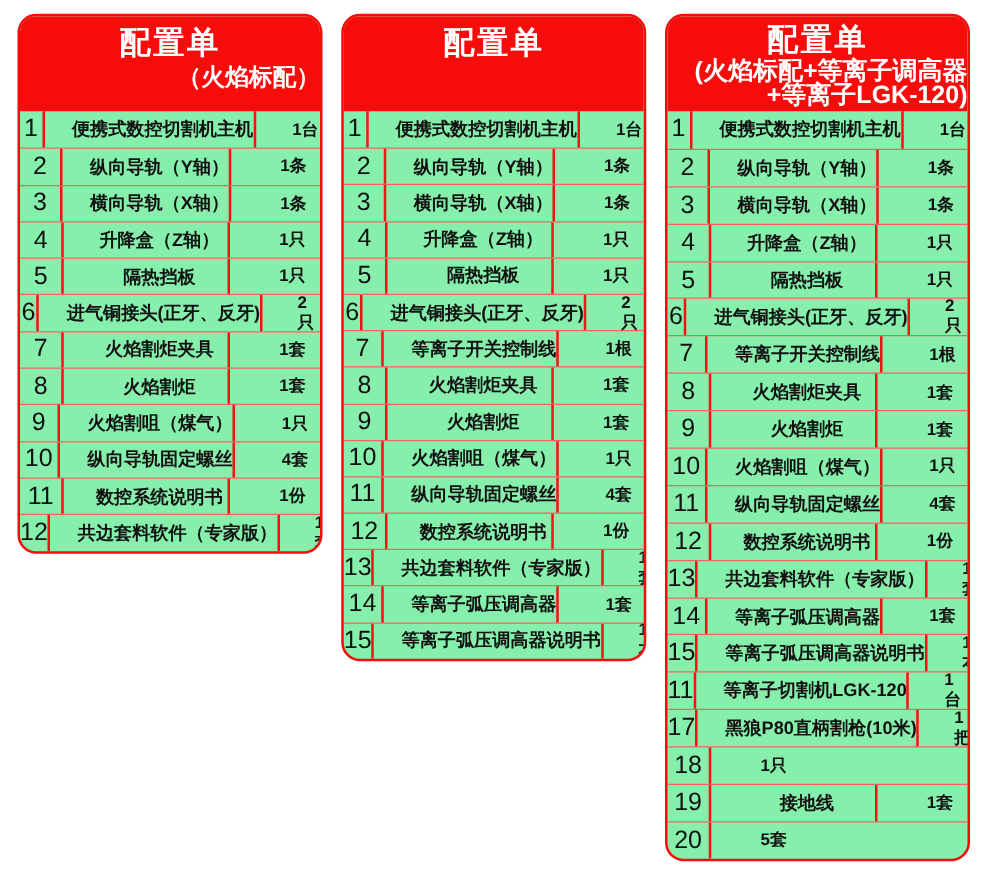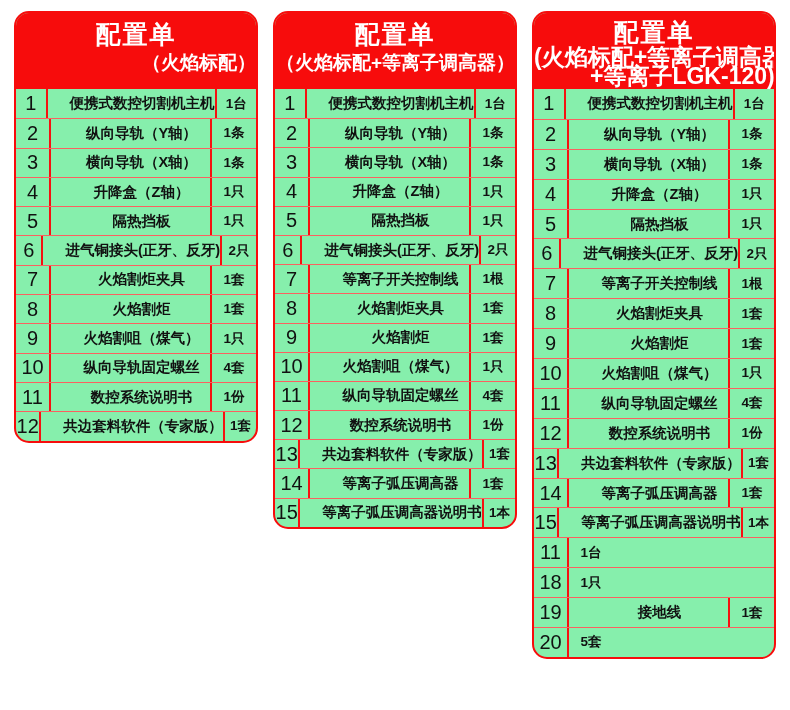--- a/index.html
+++ b/index.html
@@ -10,33 +10,33 @@
   }
   *{box-sizing:border-box;margin:0;padding:0;}
   html,body{width:790px;height:710px;background:#ffffff;
     font-family:"Liberation Sans","DejaVu Sans",sans-serif;}
   .board{position:absolute;top:11px;left:14px;display:flex;gap:15px;align-items:flex-start;}
   .card{width:244px;background:#86efac;border:2px solid var(--red);border-radius:15px;overflow:hidden;}
   .card-header{background:var(--red);color:#fff;text-align:center;height:76px;padding-top:5px;}
   .title{font-size:25px;font-weight:bold;line-height:32px;letter-spacing:2px;}
   .subtitle{font-size:19px;font-weight:bold;line-height:25px;white-space:nowrap;text-align:right;}
   .card-2 .card-header{padding-top:3px;}
-  .card-2 .subtitle{font-size:23px;line-height:19px;}
+  .card-2 .subtitle{font-size:20px;line-height:19px;}
   .card-2 .sub-line-2{text-indent:56px;}
   .rows{width:100%;}
   .row{display:flex;height:var(--rh);border-top:1.4px solid var(--row-line);}
   .rows .row:first-child{border-top:none;}
   .card-0{--rh:29.3px;}
   .card-1{--rh:29.2px;}
   .card-2{--rh:29.9px;}
   .cell{display:flex;align-items:center;justify-content:center;color:var(--text);}
   .cell.no{width:35px;border-right:2px solid var(--col-line);font-size:20px;font-weight:400;}
   .cell.item{flex:1;border-right:2px solid var(--col-line);font-size:14.5px;font-weight:bold;
     white-space:nowrap;overflow:visible;padding-left:22px;}
-  .cell.qty{width:44px;font-size:13.5px;font-weight:bold;}
+  .cell.qty{width:44px;font-size:13.5px;font-weight:bold;margin-left:28px;}
 </style>
 </head>
 <body>
 
 <div class="board">
 
   <section class="card card-0">
     <header class="card-header">
       <div class="title">配置单</div>
       <div class="subtitle">（火焰标配）</div>
@@ -101,21 +101,20 @@
           <div class="cell no">12</div>
           <div class="cell item">共边套料软件（专家版）</div>
           <div class="cell qty">1套</div>
         </div>
       </div>
   </section>
 
   <section class="card card-1">
     <header class="card-header">
       <div class="title">配置单</div>
-      <div class="subtitle">（火焰标配+等离子调高器）</div>
     </header>
     <div class="rows">
         <div class="row">
           <div class="cell no">1</div>
           <div class="cell item">便携式数控切割机主机</div>
           <div class="cell qty">1台</div>
         </div>
         <div class="row">
           <div class="cell no">2</div>
           <div class="cell item">纵向导轨（Y轴）</div>
@@ -268,21 +267,27 @@
           <div class="cell item">等离子弧压调高器</div>
           <div class="cell qty">1套</div>
         </div>
         <div class="row">
           <div class="cell no">15</div>
           <div class="cell item">等离子弧压调高器说明书</div>
           <div class="cell qty">1本</div>
         </div>
         <div class="row">
           <div class="cell no">11</div>
+          <div class="cell item">等离子切割机LGK-120</div>
           <div class="cell qty">1台</div>
+        </div>
+        <div class="row">
+          <div class="cell no">17</div>
+          <div class="cell item">黑狼P80直柄割枪(10米)</div>
+          <div class="cell qty">1把</div>
         </div>
         <div class="row">
           <div class="cell no">18</div>
           <div class="cell qty">1只</div>
         </div>
         <div class="row">
           <div class="cell no">19</div>
           <div class="cell item">接地线</div>
           <div class="cell qty">1套</div>
         </div>

